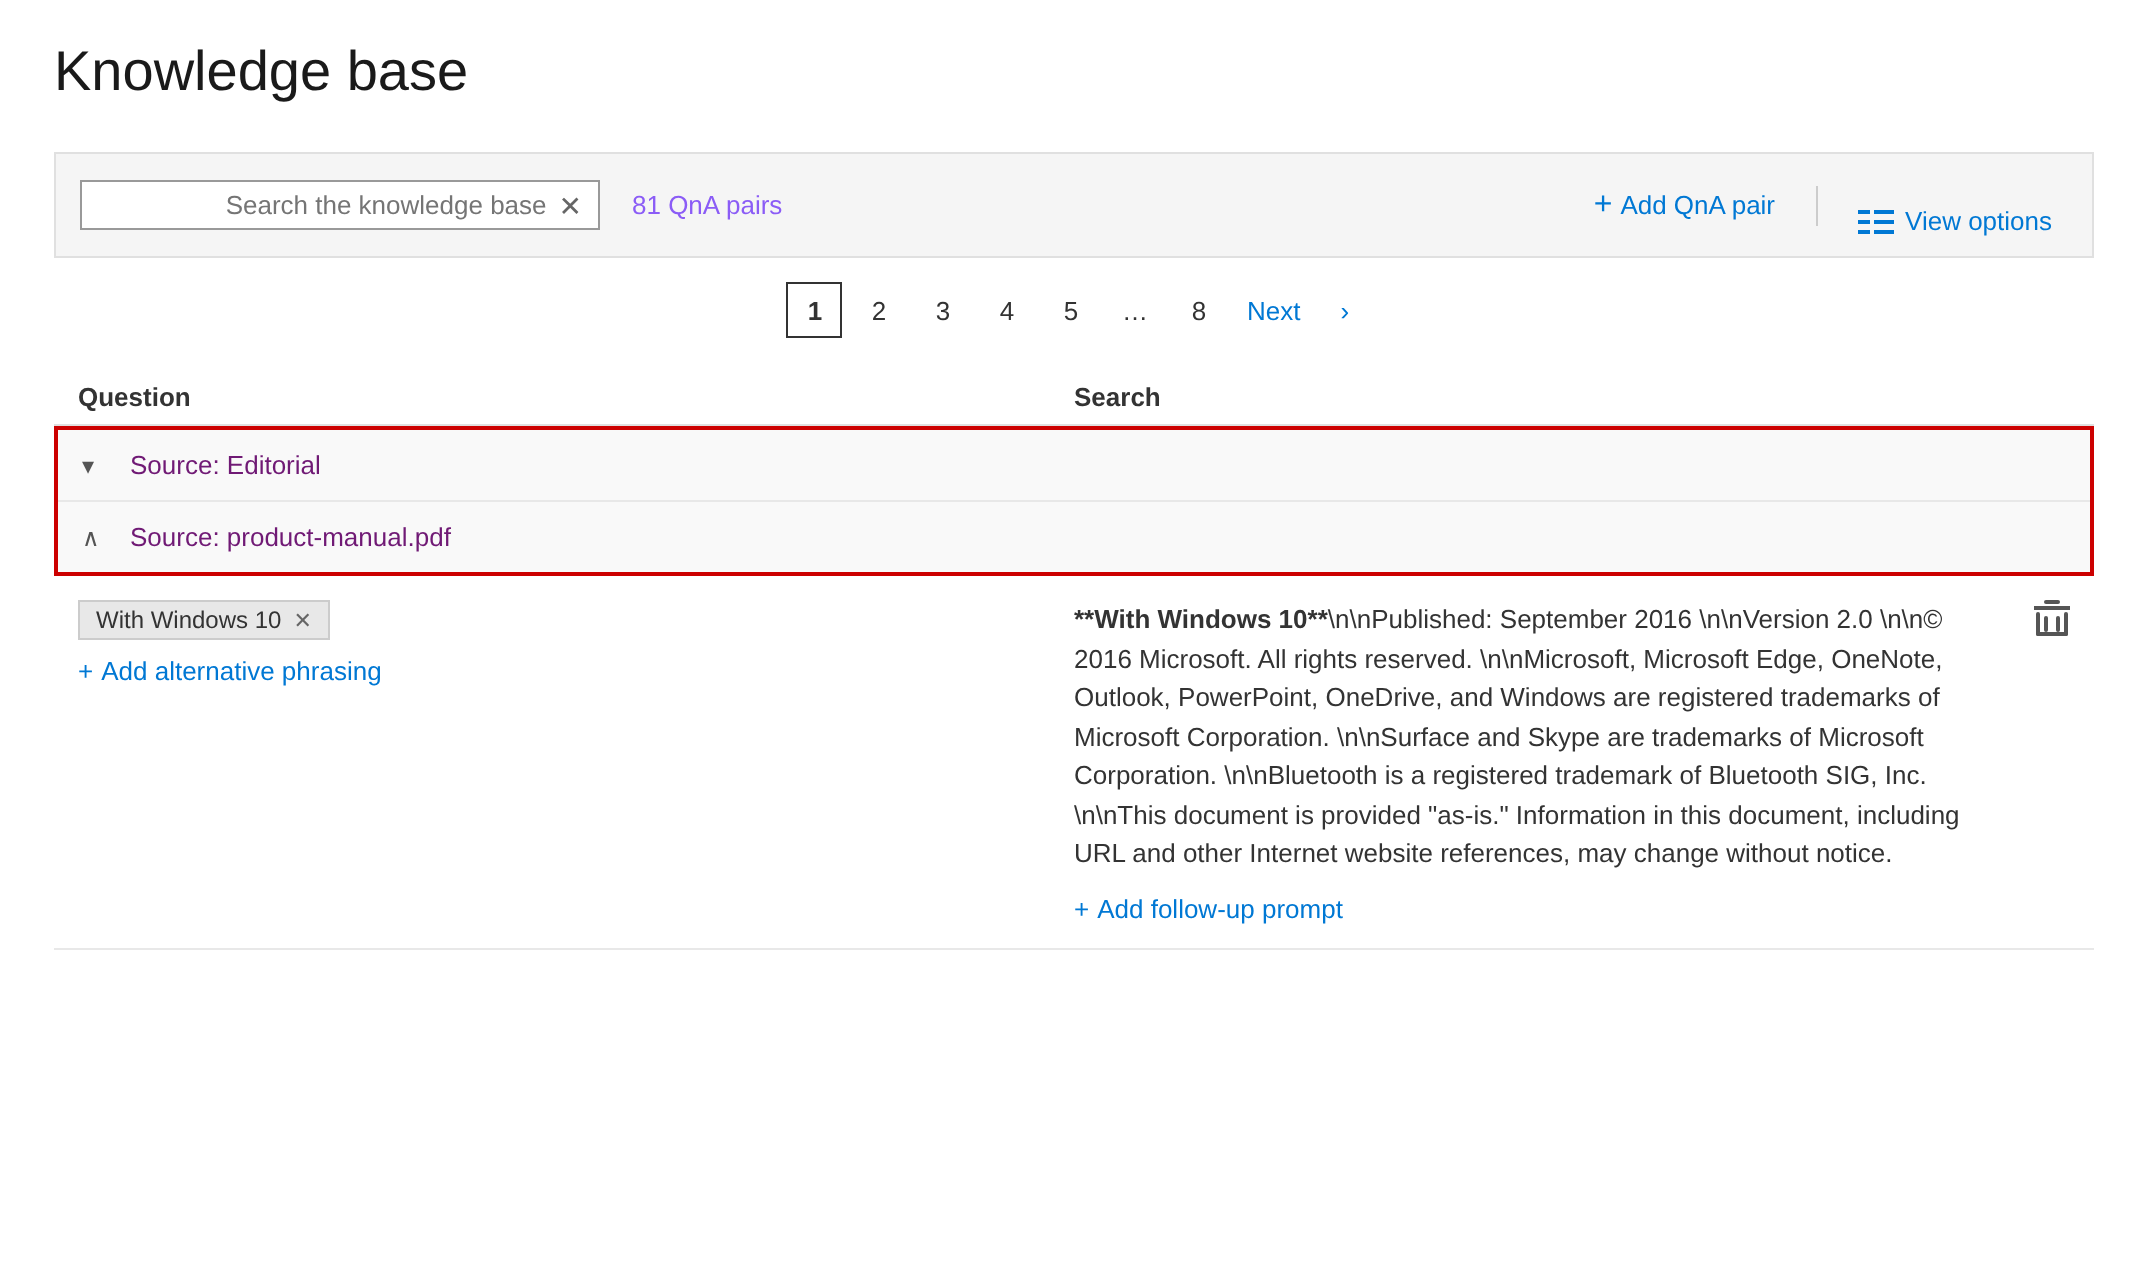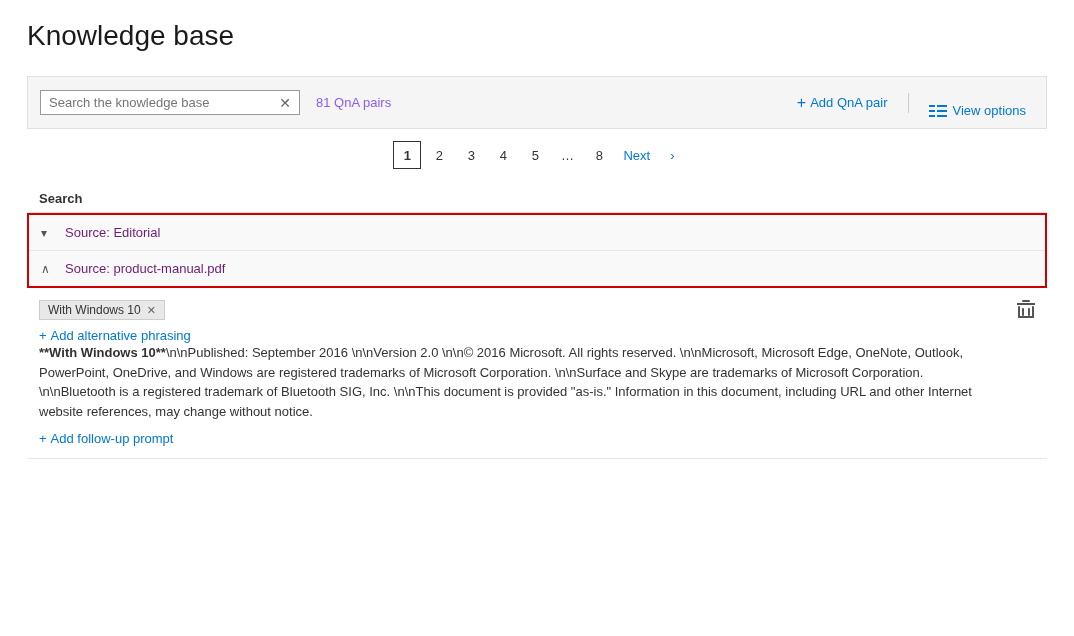--- a/index.html
+++ b/index.html
@@ -45,20 +45,21 @@
       gap: 6px;
     }
 
     .search-input {
       border: none;
       outline: none;
       flex: 1;
       font-size: 13px;
       color: #0f766e;
       background: transparent;
+      text-align: right;
     }
 
     .search-clear-btn {
       cursor: pointer;
       color: #666;
       font-size: 14px;
       line-height: 1;
       background: none;
       border: none;
       padding: 0;
@@ -198,21 +199,21 @@
     }
 
     .source-label {
       font-size: 13px;
       color: #701a75;
     }
 
     
     .qna-content-row {
       display: grid;
-      grid-template-columns: 1fr;
+      grid-template-columns: 1fr 1fr;
       padding: 12px;
       border-bottom: 1px solid #e8e8e8;
       align-items: start;
       position: relative;
     }
 
     .question-cell {
       padding-right: 16px;
     }
 
@@ -333,20 +334,21 @@
     <button class="page-btn">5</button>
     <button class="page-btn">…</button>
     <button class="page-btn">8</button>
     <button class="page-next-btn">
       <span>Next</span>
       <span>›</span>
     </button>
   </div>
 
   <div class="table-header">
+    <span class="col-header">Question</span>
     <span class="col-header">Search</span>
   </div>
 
   <div class="source-group">
 
     <div class="source-row">
       <span class="chevron-icon">▾</span>
       <span class="source-label">Source: Editorial</span>
     </div>
 

